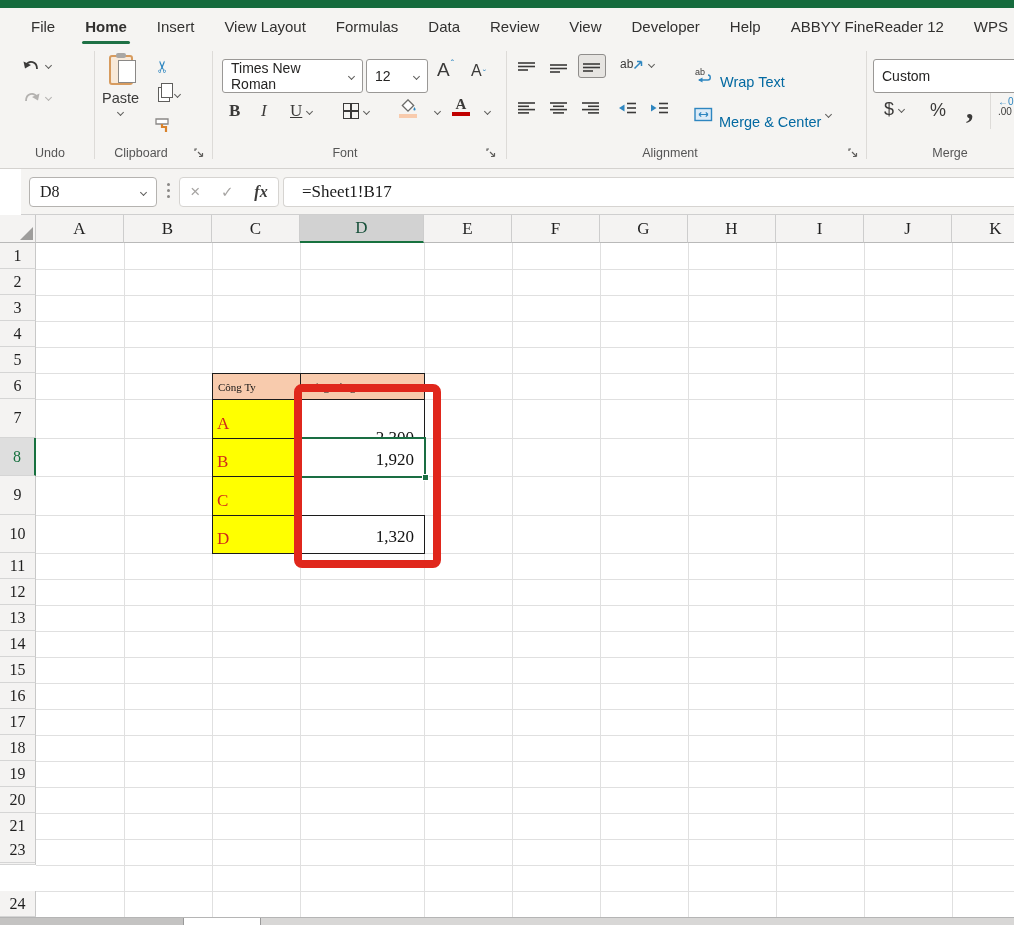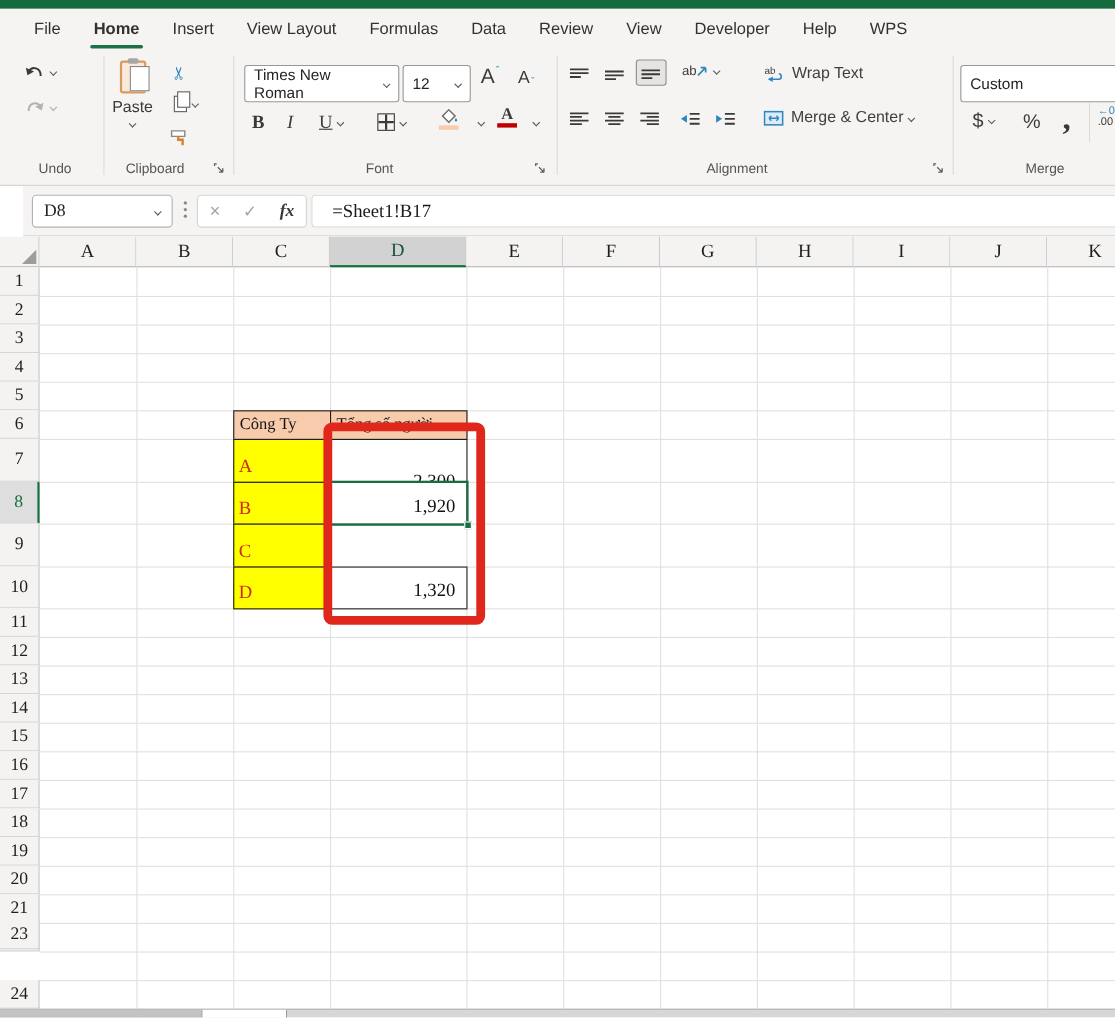--- a/index.html
+++ b/index.html
@@ -47,21 +47,21 @@
   .bdr-ic { position: relative; width: 16px; height: 16px; border: 1.5px solid #3b3a39; }
   .bdr-ic::before { content: ""; position: absolute; left: 50%; top: 0; bottom: 0; width: 1.5px; background: #3b3a39; margin-left: -0.75px; }
   .bdr-ic::after { content: ""; position: absolute; top: 50%; left: 0; right: 0; height: 1.5px; background: #3b3a39; margin-top: -0.75px; }
   .swatchbtn { display: flex; flex-direction: column; align-items: center; }
   .swatch { width: 18px; height: 4px; margin-top: 1px; }
   .fontA { font-family: "Liberation Serif", serif; font-size: 15px; font-weight: bold; color: #3b3a39; line-height: 14px; }
 
   .alico { display: block; }
   .boxed { border: 1px solid #8f8d8b; border-radius: 3px; background: #e6e4e1; padding: 4px; }
 
-  .ribbon-txt { font-size: 14.5px; color: #404040; margin-left: 6px; white-space: nowrap; }
+  .ribbon-txt { font-size: 14.5px; color: #0369a1; margin-left: 6px; white-space: nowrap; margin-top: 15px; }
   .numtxt { font-size: 18px; color: #3b3a39; font-weight: 500; }
   .comma { font-family: "Liberation Serif", serif; font-size: 30px; font-weight: bold; line-height: 10px; }
 
   
   .fbar { position: absolute; left: 0; top: 169px; width: 100%; height: 46px; background: #f5f4f2;
     border-bottom: 1px solid #cfcfcf; margin-left: 21px; }
   .namebox { position: absolute; left: 8px; top: 8px; width: 128px; height: 30px; background: #fff;
     border: 1px solid #b5b3b0; border-radius: 4px; display: flex; align-items: center;
     font-family: "Liberation Serif", serif; font-size: 16px; color: #222; padding: 0 10px; }
   .namebox .chev { margin-left: auto; }
@@ -86,21 +86,21 @@
     border-bottom: 1px solid #b9b9b9; font-family: "Liberation Serif", serif; font-size: 17px; color: #1f1f1f;
     display: flex; align-items: center; justify-content: center; }
   .colhdr.sel { background: #d2d2d2; border-bottom: 2px solid #17713f; color: #17503a; }
   .rowhdr { position: absolute; left: 0; width: 36px; background: #f4f3f2; border-right: 1px solid #c8c8c8;
     border-bottom: 1px solid #d5d5d5; font-family: "Liberation Serif", serif; font-size: 16px; color: #1f1f1f;
     display: flex; align-items: center; justify-content: center; }
   .rowhdr.sel { background: #dedede; border-right: 2px solid #17713f; color: #17713f; }
   .vline { position: absolute; width: 1px; background: #e0e0e0; }
   .hline { position: absolute; height: 1px; background: #e0e0e0; }
   .tcell { position: absolute; font-family: "Liberation Serif", serif; display: flex; border: 1px solid #1c1c1c; }
-  .tcell.hdr { align-items: center; font-size: 15px; color: #141414; padding-left: 5px; }
+  .tcell.hdr { align-items: center; font-size: 11px; color: #141414; padding-left: 5px; }
   .tcell.co { align-items: flex-end; font-size: 17px; padding: 0 0 4px 4px; }
   .tcell.num { align-items: flex-end; justify-content: flex-end; font-size: 17px; color: #111; padding: 0 10px 6px 0; }
   .selbox { position: absolute; border: 2px solid #1a6e43; background: transparent; }
   .selbox .handle { position: absolute; right: -5px; bottom: -5px; width: 7px; height: 7px; background: #1a6e43; border: 1px solid #fff; }
   .redbox { position: absolute; border: 8px solid #e0271c; border-radius: 8px; background: transparent; }
 
   
   .sheetstrip { position: absolute; left: 0; top: 917px; width: 100%; height: 8px; background: #d8d7d6; border-top: 1px solid #b5b5b5; }
   .sheetstrip .seg1 { position: absolute; left: 0; top: 0; width: 183px; height: 8px; background: #c4c3c2; }
   .sheetstrip .seg2 { position: absolute; left: 183px; top: 0; width: 78px; height: 8px; background: #ffffff; border-left: 1px solid #9a9a9a; border-right: 1px solid #9a9a9a; }
@@ -116,20 +116,21 @@
       <div class="mitem">File</div>
       <div class="mitem active">Home</div>
       <div class="mitem">Insert</div>
       <div class="mitem">View Layout</div>
       <div class="mitem">Formulas</div>
       <div class="mitem">Data</div>
       <div class="mitem">Review</div>
       <div class="mitem">View</div>
       <div class="mitem">Developer</div>
       <div class="mitem">Help</div>
+      <div class="mitem">ABBYY FineReader 12</div>
       <div class="mitem">WPS</div>
     </nav>
 
   <div class="ribbon">
     <div class="vsep" style="left:94px"></div>
     <div class="vsep" style="left:212px"></div>
     <div class="vsep" style="left:506px"></div>
     <div class="vsep" style="left:866px"></div>
 
     <div class="rbtn" style="left:22px;top:12px">

